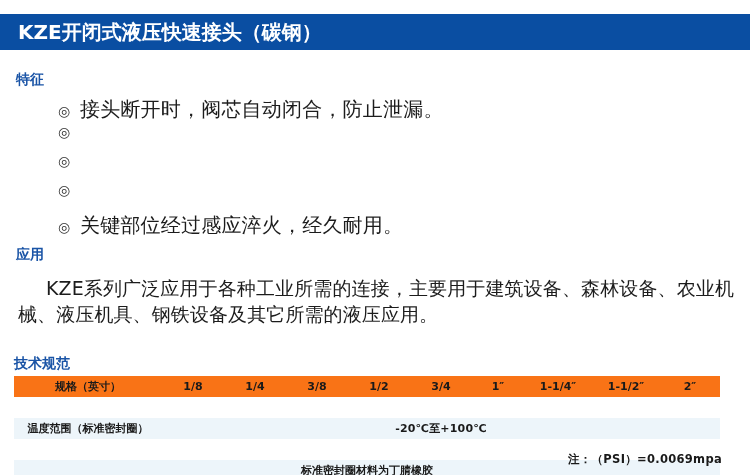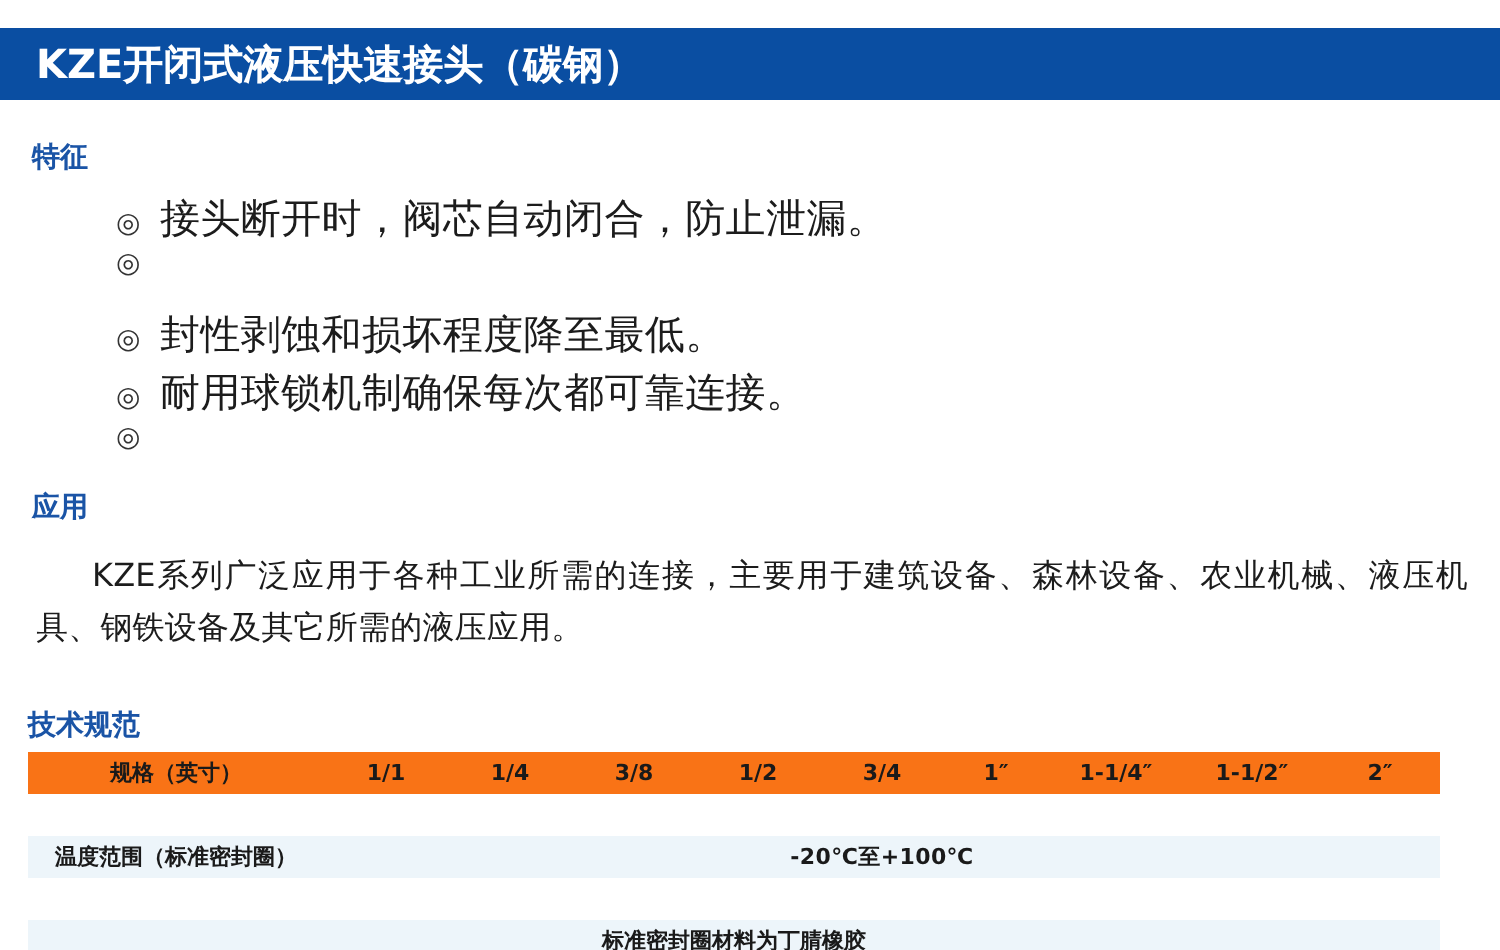--- a/index.html
+++ b/index.html
@@ -88,21 +88,21 @@
     color: #1c1c1c;
     letter-spacing: 0.2px;
   }
 
   
   .app-paragraph {
     position: absolute;
     left: 18px;
     top: 275px;
     width: 716px;
-    font-size: 16px;
+    font-size: 19px;
     color: #1c1c1c;
     line-height: 26px;
     text-indent: 28px;
     letter-spacing: 0.1px;
     text-align: justify;
   }
 
   
   .spec-table {
     position: absolute;
@@ -168,28 +168,27 @@
   <ul class="feature-list">
     <li class="feature-item">
       <span class="feature-bullet">◎</span>
       <span class="feature-text">接头断开时，阀芯自动闭合，防止泄漏。</span>
     </li>
     <li class="feature-item">
       <span class="feature-bullet">◎</span>
     </li>
     <li class="feature-item">
       <span class="feature-bullet">◎</span>
-      <span class="feature-text">封性剥蚀和损坏程度降至最低。</span>
-    </li>
-    <li class="feature-item">
-      <span class="feature-bullet">◎</span>
-      <span class="feature-text">耐用球锁机制确保每次都可靠连接。</span>
-    </li>
-    <li class="feature-item">
-      <span class="feature-bullet">◎</span>
+    </li>
+    <li class="feature-item">
+      <span class="feature-bullet">◎</span>
+    </li>
+    <li class="feature-item">
+      <span class="feature-bullet">◎</span>
+      <span class="feature-text">关键部位经过感应淬火，经久耐用。</span>
     </li>
   </ul>
 
   <div class="section-heading" id="application-heading">应用</div>
 
   <div class="app-paragraph">KZE系列广泛应用于各种工业所需的连接，主要用于建筑设备、森林设备、农业机械、液压机具、钢铁设备及其它所需的液压应用。</div>
 
   <div class="section-heading" id="spec-heading">技术规范</div>
 
   <table class="spec-table">
@@ -201,21 +200,21 @@
       <col style="width:62px">
       <col style="width:62px">
       <col style="width:52px">
       <col style="width:68px">
       <col style="width:68px">
       <col style="width:60px">
     </colgroup>
     <tbody>
       <tr class="row-a">
         <td class="label-cell">规格（英寸）</td>
-        <td class="size-cell">1/1</td>
+        <td class="size-cell">1/8</td>
         <td class="size-cell">1/4</td>
         <td class="size-cell">3/8</td>
         <td class="size-cell">1/2</td>
         <td class="size-cell">3/4</td>
         <td class="size-cell">1″</td>
         <td class="size-cell">1-1/4″</td>
         <td class="size-cell">1-1/2″</td>
         <td class="size-cell">2″</td>
       </tr>
       <tr class="row-sep">
@@ -227,14 +226,15 @@
       </tr>
       <tr class="row-sep">
         <td colspan="10"></td>
       </tr>
       <tr class="row-b">
         <td class="material-cell" colspan="10">标准密封圈材料为丁腈橡胶</td>
       </tr>
     </tbody>
   </table>
 
+  <div class="footnote">注：（PSI）=0.0069mpa</div>
 
 </div>
 
 </body></html>

